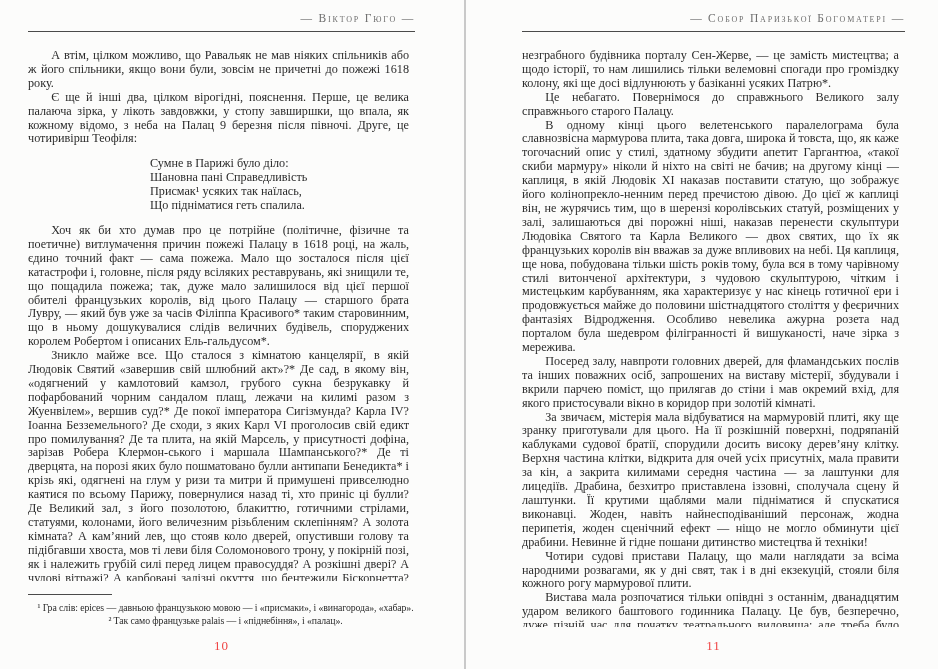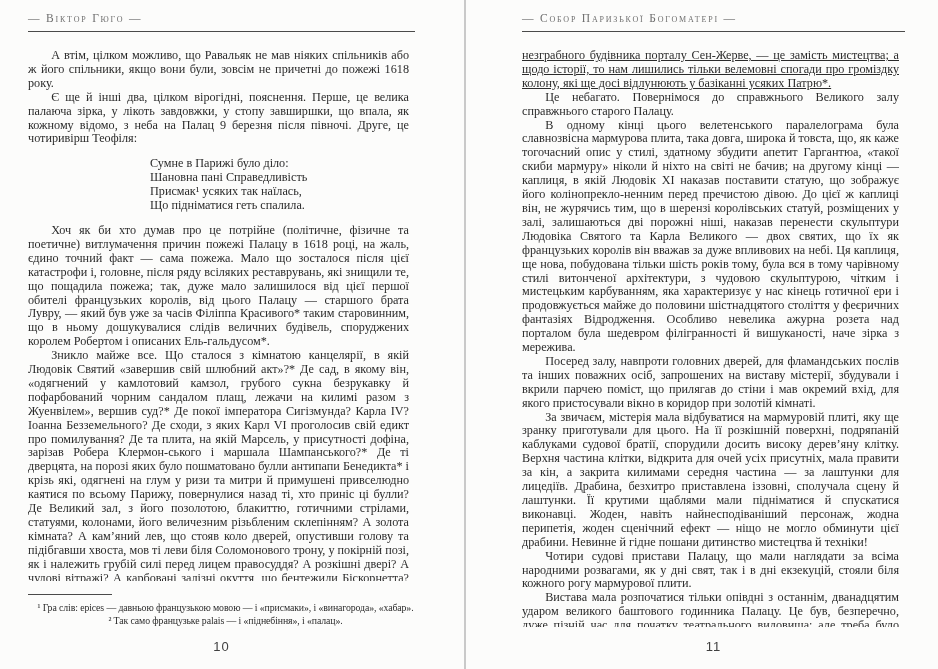--- a/index.html
+++ b/index.html
@@ -20,21 +20,21 @@
     width: 2px;
     height: 669px;
     background: #c9c9c9;
   }
   .page { position: absolute; top: 0; height: 669px; }
   .page.left  { left: 28px;  width: 387px; }
   .page.right { left: 522px; width: 383px; }
   .running-head {
     position: absolute;
     top: 12px; left: 0; right: 0;
-    text-align: left;
+    text-align: right;
     font-variant: small-caps;
     letter-spacing: 1.8px;
     font-size: 11.5px;
     color: #6e6e6e;
     white-space: nowrap;
   }
   .head-rule {
     position: absolute;
     top: 31px; left: 0; right: 0;
     border-top: 1px solid #4a4a4a;
@@ -44,21 +44,21 @@
     top: 49px; left: 0; right: 6px;
     overflow: hidden;
     font-size: 12.2px;
     line-height: 13.9px;
     color: #2b2b2b;
     text-align: justify;
   }
   .page.left  .page-body { bottom: 88px; }
   .page.right .page-body { bottom: 42px; }
   .para { margin: 0; text-indent: 1.9em; }
-  .para.no-indent { text-indent: 0; text-decoration: underline; }
+  .para.no-indent { text-indent: 0; }
   .poem {
     margin: 11px 0 11px 122px;
     text-align: left;
   }
   .poem-line { margin: 0; }
   .footnotes {
     position: absolute;
     left: 0; right: 0; bottom: 42px;
     font-size: 9.8px;
     line-height: 13.2px;
@@ -69,24 +69,24 @@
   .fn-rule {
     width: 84px;
     border-top: 1px solid #4a4a4a;
     margin: 0 0 6px 0;
   }
   .footnote { margin: 0 0 0 8px; }
   .page-number {
     position: absolute;
     bottom: 15px; left: 0; right: 0;
     text-align: center;
-    color: #404040;
+    color: #ef4444;
     font-size: 13px;
     letter-spacing: 1px;
-    font-family: Liberation Sans, sans-serif;
+    font-family: Liberation Serif, serif;
   }
 </style>
 </head>
 <body>
 
 <div class="spread">
 
   <div class="divider"></div>
 
   <div class="page left">

